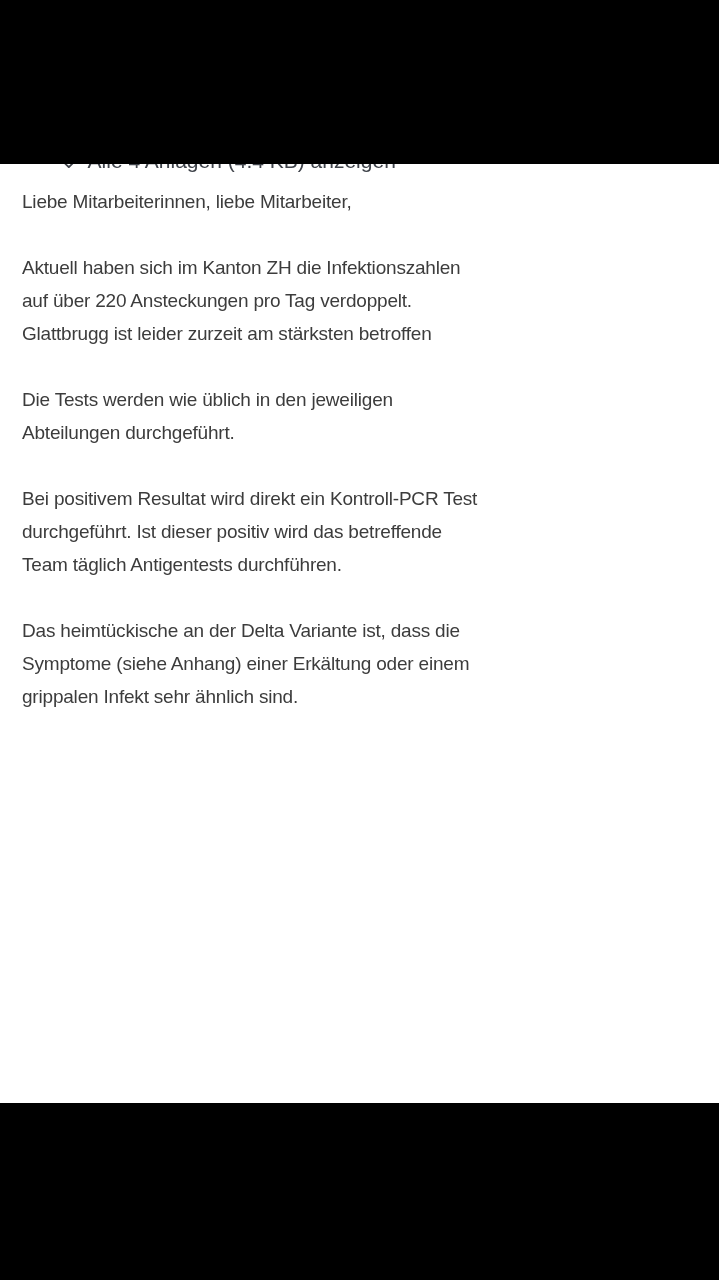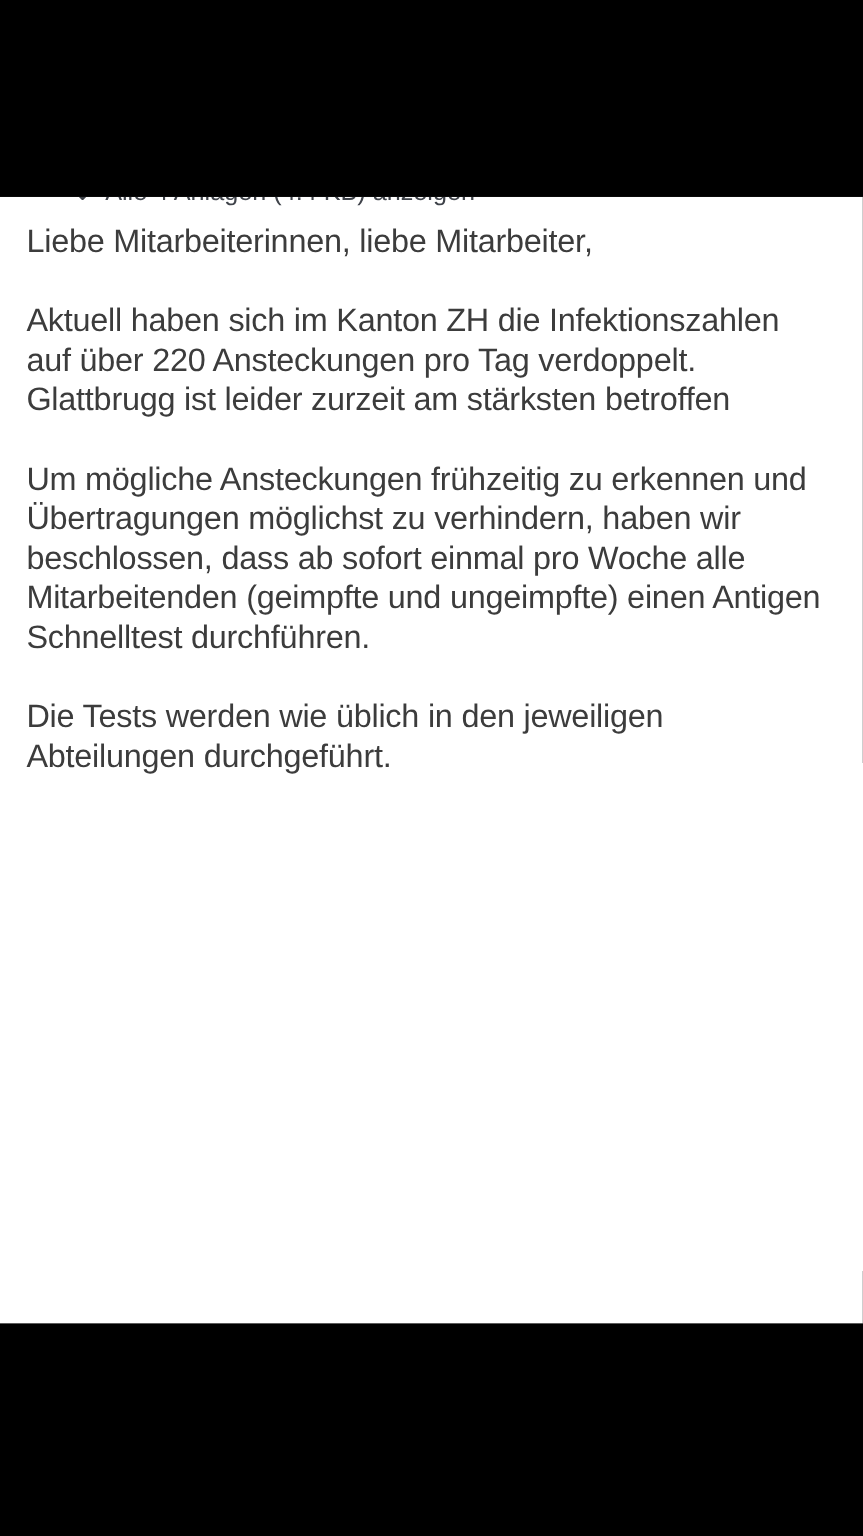--- a/index.html
+++ b/index.html
@@ -53,21 +53,21 @@
     white-space: pre;
   }
   .attachments-toggle .chevron {
     display: inline-block;
     margin-right: 10px;
     color: #3f434a;
   }
 
   .email-text p {
     margin: 0 0 33px 0;
-    font-size: 27px;
+    font-size: 19px;
     line-height: 33px;
     color: #3c3c3c;
     white-space: pre;
     letter-spacing: -0.2px;
   }
   .email-text p.greeting {
     margin-top: 10px;
   }
 </style>
 </head>
@@ -80,25 +80,26 @@
   <div class="attachments-toggle">
     <span class="inner"><span class="chevron">⌄</span><span>Alle 4 Anlagen (4.4 KB) anzeigen</span></span>
   </div>
 
   <div class="email-text">
     <p class="greeting">Liebe Mitarbeiterinnen, liebe Mitarbeiter,</p>
     <div id="paragraphs-container">
         <p>Aktuell haben sich im Kanton ZH die Infektionszahlen
 auf über 220 Ansteckungen pro Tag verdoppelt.
 Glattbrugg ist leider zurzeit am stärksten betroffen</p>
-        <p>Um mögliche Ansteckungen frühzeitig zu erkennen und
-Übertragungen möglichst zu verhindern, haben wir
-beschlossen, dass ab sofort einmal pro Woche alle
-Mitarbeitenden (geimpfte und ungeimpfte) einen Antigen
-Schnelltest durchführen.</p>
         <p>Die Tests werden wie üblich in den jeweiligen
 Abteilungen durchgeführt.</p>
+        <p>Bei positivem Resultat wird direkt ein Kontroll-PCR Test
+durchgeführt. Ist dieser positiv wird das betreffende
+Team täglich Antigentests durchführen.</p>
+        <p>Das heimtückische an der Delta Variante ist, dass die
+Symptome (siehe Anhang) einer Erkältung oder einem
+grippalen Infekt sehr ähnlich sind.</p>
       </div>
   </div>
 
 </div>
 
 <div class="letterbox bottom"></div>
 
 </body></html>

